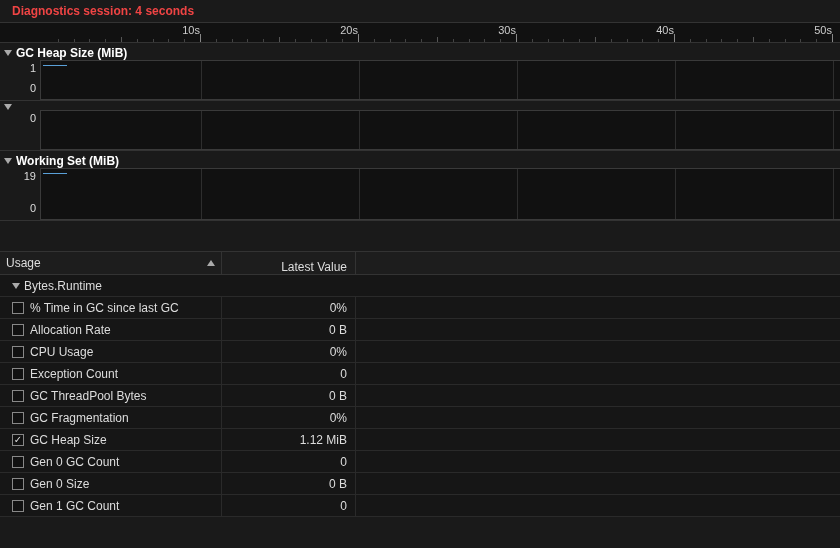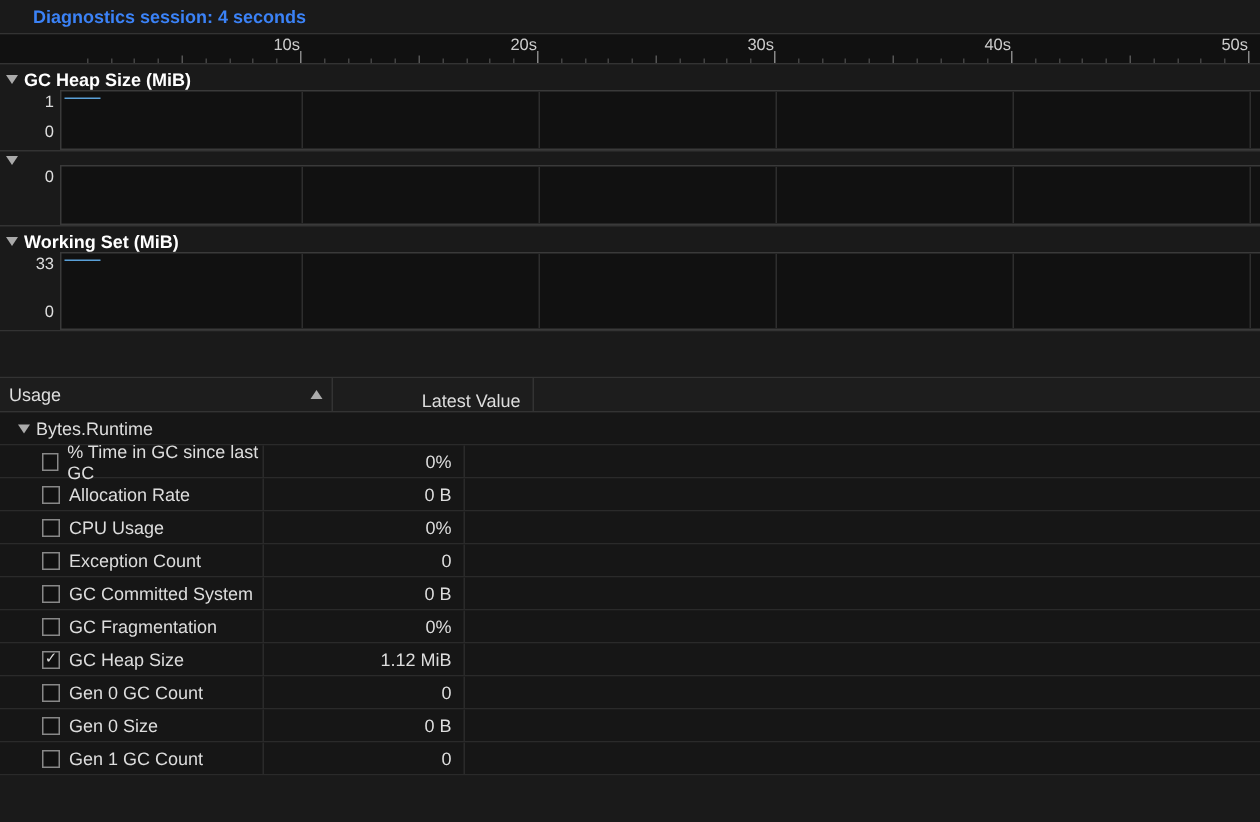--- a/index.html
+++ b/index.html
@@ -8,23 +8,23 @@
     background: #1a1a1a;
     color: #ddd;
     font-family: "Segoe UI", Arial, sans-serif;
     font-size: 12px;
     overflow: hidden;
   }
   .root { display: flex; flex-direction: column; height: 100%; }
 
   
   .session-header {
-    padding: 4px 22px;
+    padding: 4px 12px;
     font-weight: 600;
-    color: #3b82f6;
+    color: #ef4444;
     border-bottom: 1px solid #333;
   }
 
   
   .ruler {
     position: relative;
     height: 20px;
     background: #111;
     border-bottom: 1px solid #333;
   }
@@ -132,23 +132,23 @@
     border-bottom: 1px solid #2a2a2a;
     background: #161616;
   }
   .counter-row {
     display: flex; flex-direction: row;
     height: 22px;
     border-bottom: 1px solid #2a2a2a;
     background: #161616;
   }
   .counter-row .c-name {
-    width: 176px;
+    width: 222px;
     display: flex; align-items: center;
-    padding-left: 28px;
+    padding-left: 12px;
     border-right: 1px solid #2a2a2a;
     gap: 6px;
   }
   .counter-row .c-val {
     width: 134px;
     display: flex; align-items: center; justify-content: flex-end;
     padding-right: 8px;
     border-right: 1px solid #2a2a2a;
   }
   .cb {
@@ -274,21 +274,21 @@
           </div>
         </div>
       </div>
       <div class="chart">
         <div class="chart-title">
           <span class="tri"></span>
           <span>Working Set (MiB)</span>
         </div>
         <div class="chart-body tall">
           <div class="y-axis">
-            <span>33</span>
+            <span>19</span>
             <span>0</span>
           </div>
           <div class="plot">
             <div class="grid-v" style="left: 160px;"></div>
             <div class="grid-v" style="left: 318px;"></div>
             <div class="grid-v" style="left: 476px;"></div>
             <div class="grid-v" style="left: 634px;"></div>
             <div class="grid-v" style="left: 792px;"></div>
             <div class="spark" style="left: 2px; width: 24px; top: 4px;"></div>
           </div>
@@ -337,21 +337,21 @@
         <div class="counter-row">
           <div class="c-name">
             <span class="cb"></span>
             <span>Exception Count</span>
           </div>
           <div class="c-val">0</div>
         </div>
         <div class="counter-row">
           <div class="c-name">
             <span class="cb"></span>
-            <span>GC Committed System</span>
+            <span>GC ThreadPool Bytes</span>
           </div>
           <div class="c-val">0 B</div>
         </div>
         <div class="counter-row">
           <div class="c-name">
             <span class="cb"></span>
             <span>GC Fragmentation</span>
           </div>
           <div class="c-val">0%</div>
         </div>

